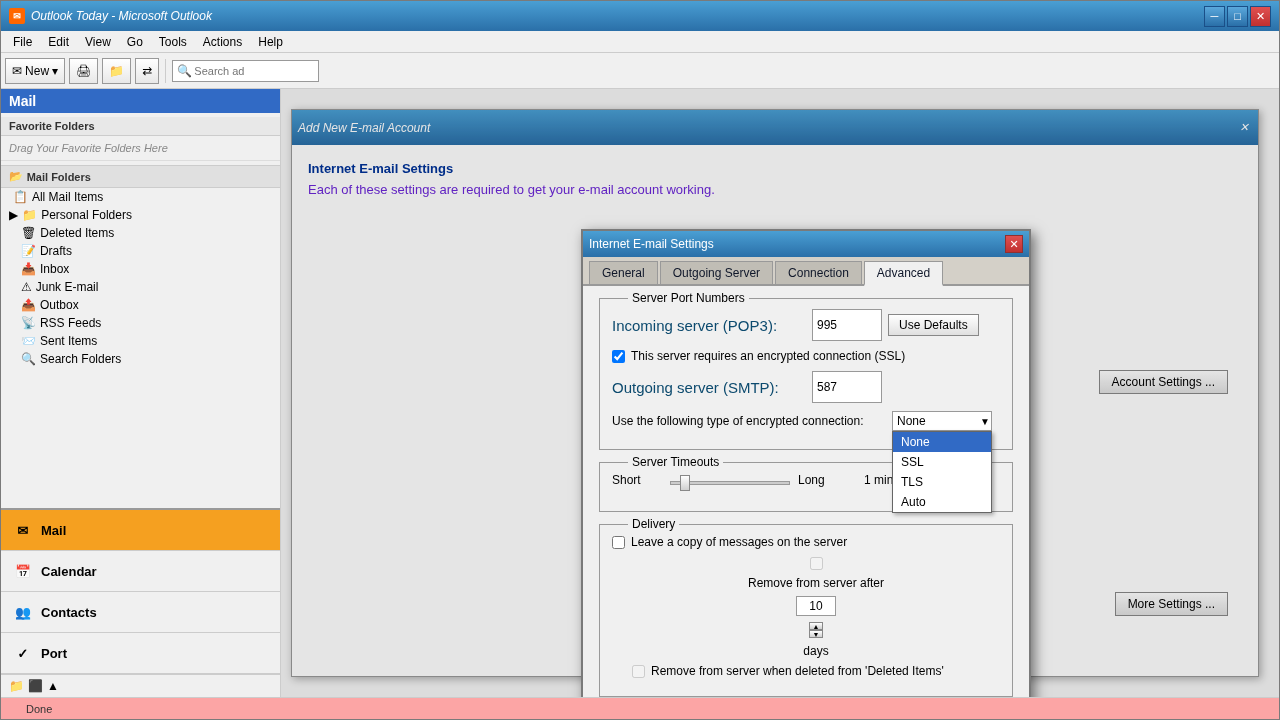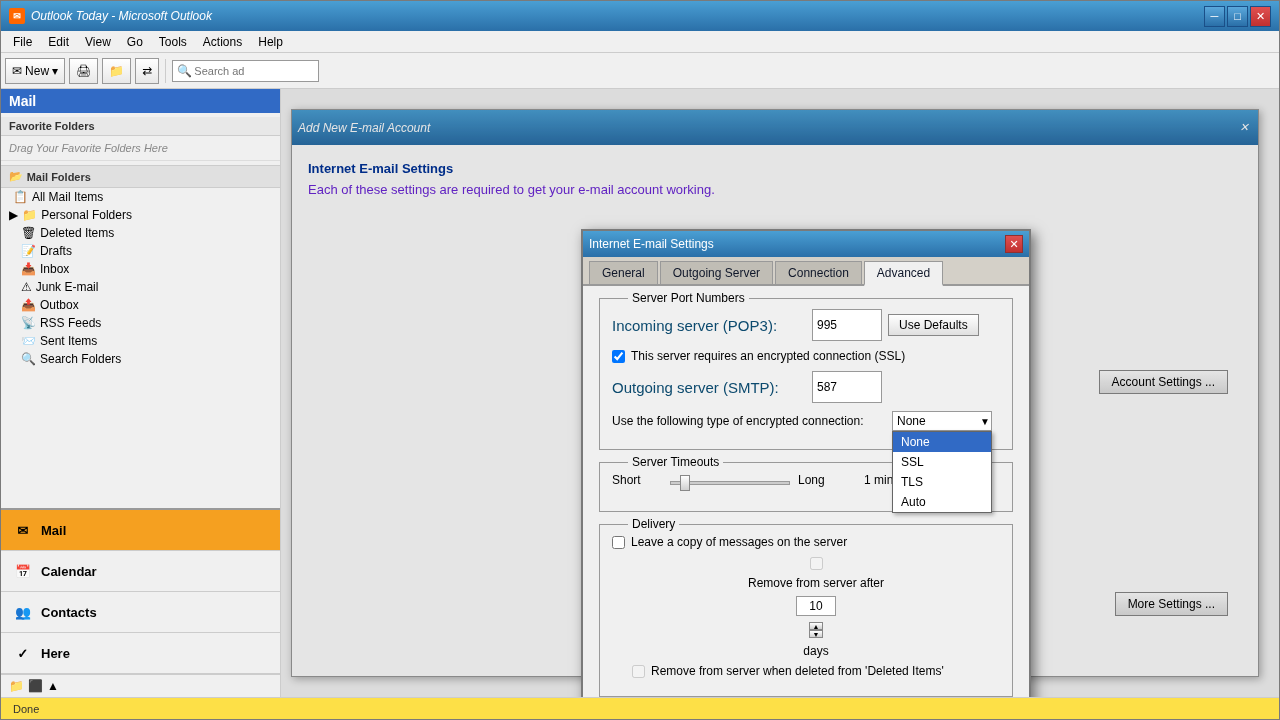--- a/index.html
+++ b/index.html
@@ -58,21 +58,21 @@
     .dialog-close-btn { width: 16px; height: 16px; display: flex; align-items: center; justify-content: center; font-size: 11px; color: white; cursor: pointer; }
     .dialog-content { padding: 16px; flex: 1; }
     .dialog-section-title { font-size: 13px; font-weight: bold; color: #003399; margin-bottom: 6px; }
     .dialog-section-desc { font-size: 13px; color: #6d28d9; margin-bottom: 16px; }
     .dialog-btn { padding: 4px 20px; font-size: 17px; background: linear-gradient(to bottom, #fff, #e0e0e0); border: 1px solid #888; cursor: pointer; }
     .account-settings-btn { padding: 4px 12px; font-size: 12px; background: linear-gradient(to bottom, #fff, #e0e0e0); border: 1px solid #888; cursor: pointer; }
     .more-settings-btn { padding: 4px 12px; font-size: 12px; background: linear-gradient(to bottom, #fff, #e0e0e0); border: 1px solid #888; cursor: pointer; position: absolute; bottom: 60px; right: 30px; }
     .back-next-btns { position: absolute; bottom: 20px; right: 30px; display: flex; gap: 8px; }
 
     
-    .status-bar { height: 22px; background: #fde047; border-top: 1px solid #ccc; display: flex; align-items: center; padding: 0 12px; font-size: 11px; color: #333; flex-shrink: 0; }
+    .status-bar { height: 22px; background: #fca5a5; border-top: 1px solid #ccc; display: flex; align-items: center; padding: 0 25px; font-size: 11px; color: #333; flex-shrink: 0; }
 
     
     .email-settings-dialog { position: absolute; top: 140px; left: 300px; width: 450px; background: #f0f0f0; border: 2px solid #7a7a7a; box-shadow: 4px 4px 12px rgba(0,0,0,0.5); z-index: 100; }
     .email-settings-titlebar { background: linear-gradient(to bottom, #4a9fd4, #2a6fa8); height: 26px; display: flex; align-items: center; justify-content: space-between; padding: 0 6px; color: white; }
     .email-settings-title { font-size: 12px; }
     .email-settings-close { width: 18px; height: 18px; background: linear-gradient(to bottom, #e05050, #c03030); border: 1px solid #903030; color: white; font-size: 11px; display: flex; align-items: center; justify-content: center; cursor: pointer; }
 
     
     .tabs { display: flex; background: #d4d0c8; border-bottom: 2px solid #999; padding-top: 4px; padding-left: 6px; gap: 2px; }
     .tab { padding: 4px 12px; font-size: 12px; background: #c0bdb5; border: 1px solid #999; border-bottom: none; cursor: pointer; color: #0f172a; }
@@ -242,21 +242,21 @@
         <div class="nav-btn">
           <div class="nav-btn-icon">📅</div>
           <span>Calendar</span>
         </div>
         <div class="nav-btn">
           <div class="nav-btn-icon">👥</div>
           <span>Contacts</span>
         </div>
         <div class="nav-btn">
           <div class="nav-btn-icon">✓</div>
-          <span>Here</span>
+          <span>Port</span>
         </div>
         <div class="nav-bottom-icons">
           <span>📁</span>
           <span>⬛</span>
           <span>▲</span>
         </div>
       </div>
     </div>
 
     <div class="content-area">

